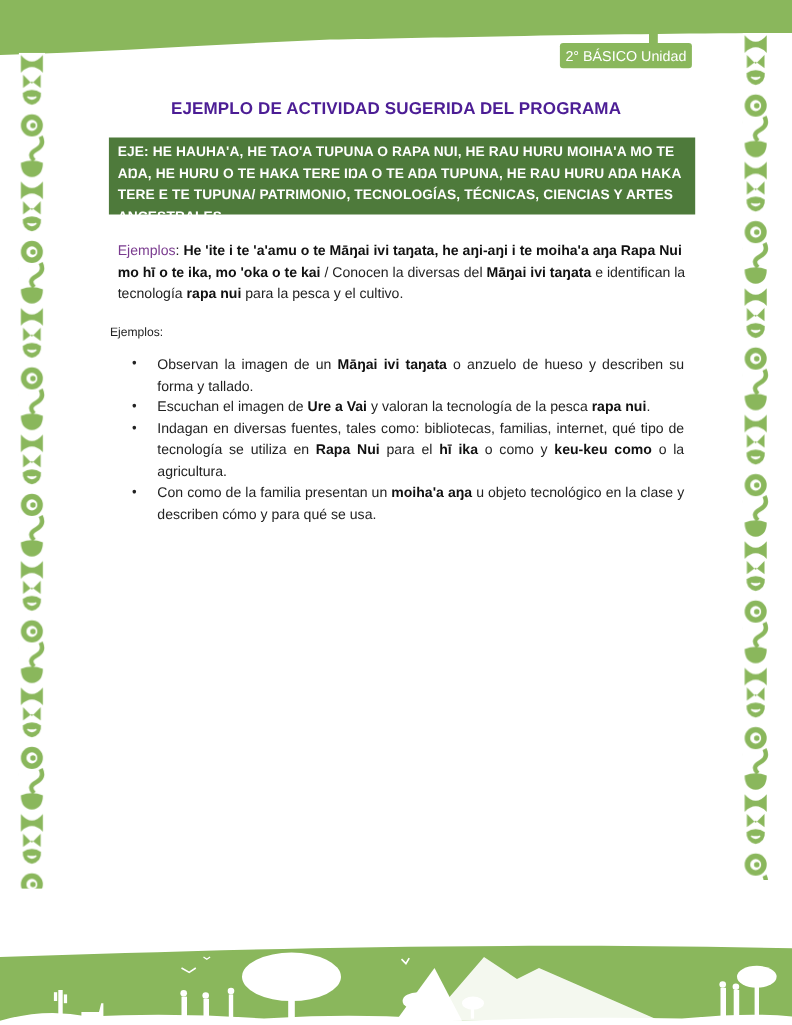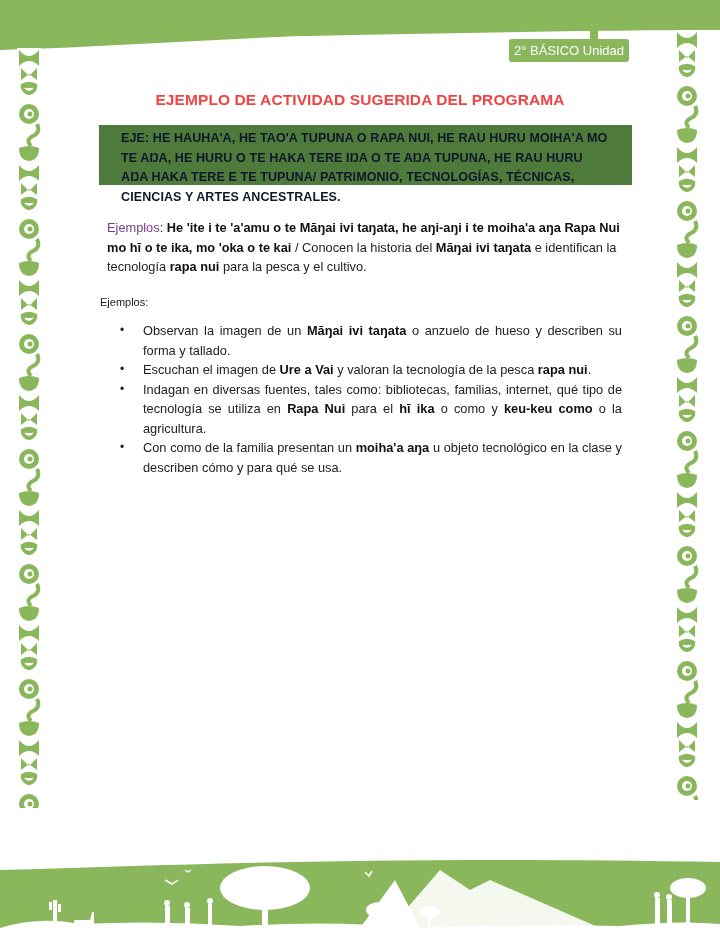--- a/index.html
+++ b/index.html
@@ -21,27 +21,27 @@
     background:#8ab75c; border-radius:3px;
     color:#fff; font-size:13px; line-height:23px; text-align:center;
   }
   .border-col {
     position:absolute; top:48px; width:24px; height:760px;
   }
   .border-left { left:17px; }
   .border-right { left:675px; top:30px; }
   .page-title {
     position:absolute; left:0; width:720px; top:91px;
-    text-align:center; font-weight:bold; font-size:15.5px; color:#ef4444;
+    text-align:center; font-weight:bold; font-size:15.5px; color:#4c1d95;
     letter-spacing:0.1px;
   }
   .eje-box {
-    position:absolute; left:99px; top:125px; width:533px; height:60px;
-    background:#4e7a3b; color:#0f172a; font-weight:bold; font-size:12.5px;
-    line-height:19.5px; padding:4px 22px; box-sizing:border-box;
+    position:absolute; left:99px; top:125px; width:533px; height:70px;
+    background:#4e7a3b; color:#ffffff; font-weight:bold; font-size:12.5px;
+    line-height:19.5px; padding:4px 8px; box-sizing:border-box;
     letter-spacing:0.1px;
   }
   .activity {
     position:absolute; left:107px; top:218px; width:516px;
     font-size:12.8px; line-height:19.5px; color:#222;
     text-align:left;
   }
   .activity .label { color:#7a3b8f; }
   b { font-weight:bold; color:#111;text-align:center; }
   .examples-label {
@@ -109,21 +109,21 @@
     </defs>
     <rect x="0" y="0" width="24" height="770" fill="url(#motifR)"></rect>
   </svg>
 </div>
 
 <div class="page-title">EJEMPLO DE ACTIVIDAD SUGERIDA DEL PROGRAMA</div>
 
 <div class="eje-box">EJE: HE HAUHA'A, HE TAO'A TUPUNA O RAPA NUI, HE RAU HURU MOIHA'A MO TE AŊA, HE HURU O TE HAKA TERE IŊA O TE AŊA TUPUNA, HE RAU HURU AŊA HAKA TERE E TE TUPUNA/ PATRIMONIO, TECNOLOGÍAS, TÉCNICAS, CIENCIAS Y ARTES ANCESTRALES.</div>
 
 <div class="activity">
-  <span class="label">Ejemplos</span><span>: </span><b>He 'ite i te 'a'amu o te Māŋai ivi taŋata, he aŋi-aŋi i te moiha'a aŋa Rapa Nui mo hī o te ika, mo 'oka o te kai</b><span> / </span><span>Conocen la historia del </span><b>Māŋai ivi taŋata</b><span> e identifican la tecnología </span><b>rapa nui</b><span> para la pesca y el cultivo.</span>
+  <span class="label">Ejemplos</span><span>: </span><b>He 'ite i te 'a'amu o te Māŋai ivi taŋata, he aŋi-aŋi i te moiha'a aŋa Rapa Nui mo hī o te ika, mo 'oka o te kai</b><span> / </span><span>Conocen la diversas del </span><b>Māŋai ivi taŋata</b><span> e identifican la tecnología </span><b>rapa nui</b><span> para la pesca y el cultivo.</span>
 </div>
 
 <div class="examples-label">Ejemplos:</div>
 <ul class="examples-list" id="examples-list">
     <li><span class="bullet">•</span><span>Observan la imagen de un </span><b>Māŋai ivi taŋata</b><span> o anzuelo de hueso y describen su forma y tallado.</span></li>
     <li><span class="bullet">•</span><span>Escuchan el imagen de </span><b>Ure a Vai</b><span> y valoran la tecnología de la pesca </span><b>rapa nui</b><span>.</span></li>
     <li><span class="bullet">•</span><span>Indagan en diversas fuentes, tales como: bibliotecas, familias, internet, qué tipo de tecnología se utiliza en </span><b>Rapa Nui</b><span> para el </span><b>hī ika</b><span> o como y </span><b>keu-keu como</b><span> o la agricultura.</span></li>
     <li><span class="bullet">•</span><span>Con como de la familia presentan un </span><b>moiha'a aŋa</b><span> u objeto tecnológico en la clase y describen cómo y para qué se usa.</span></li>
   </ul>
 

